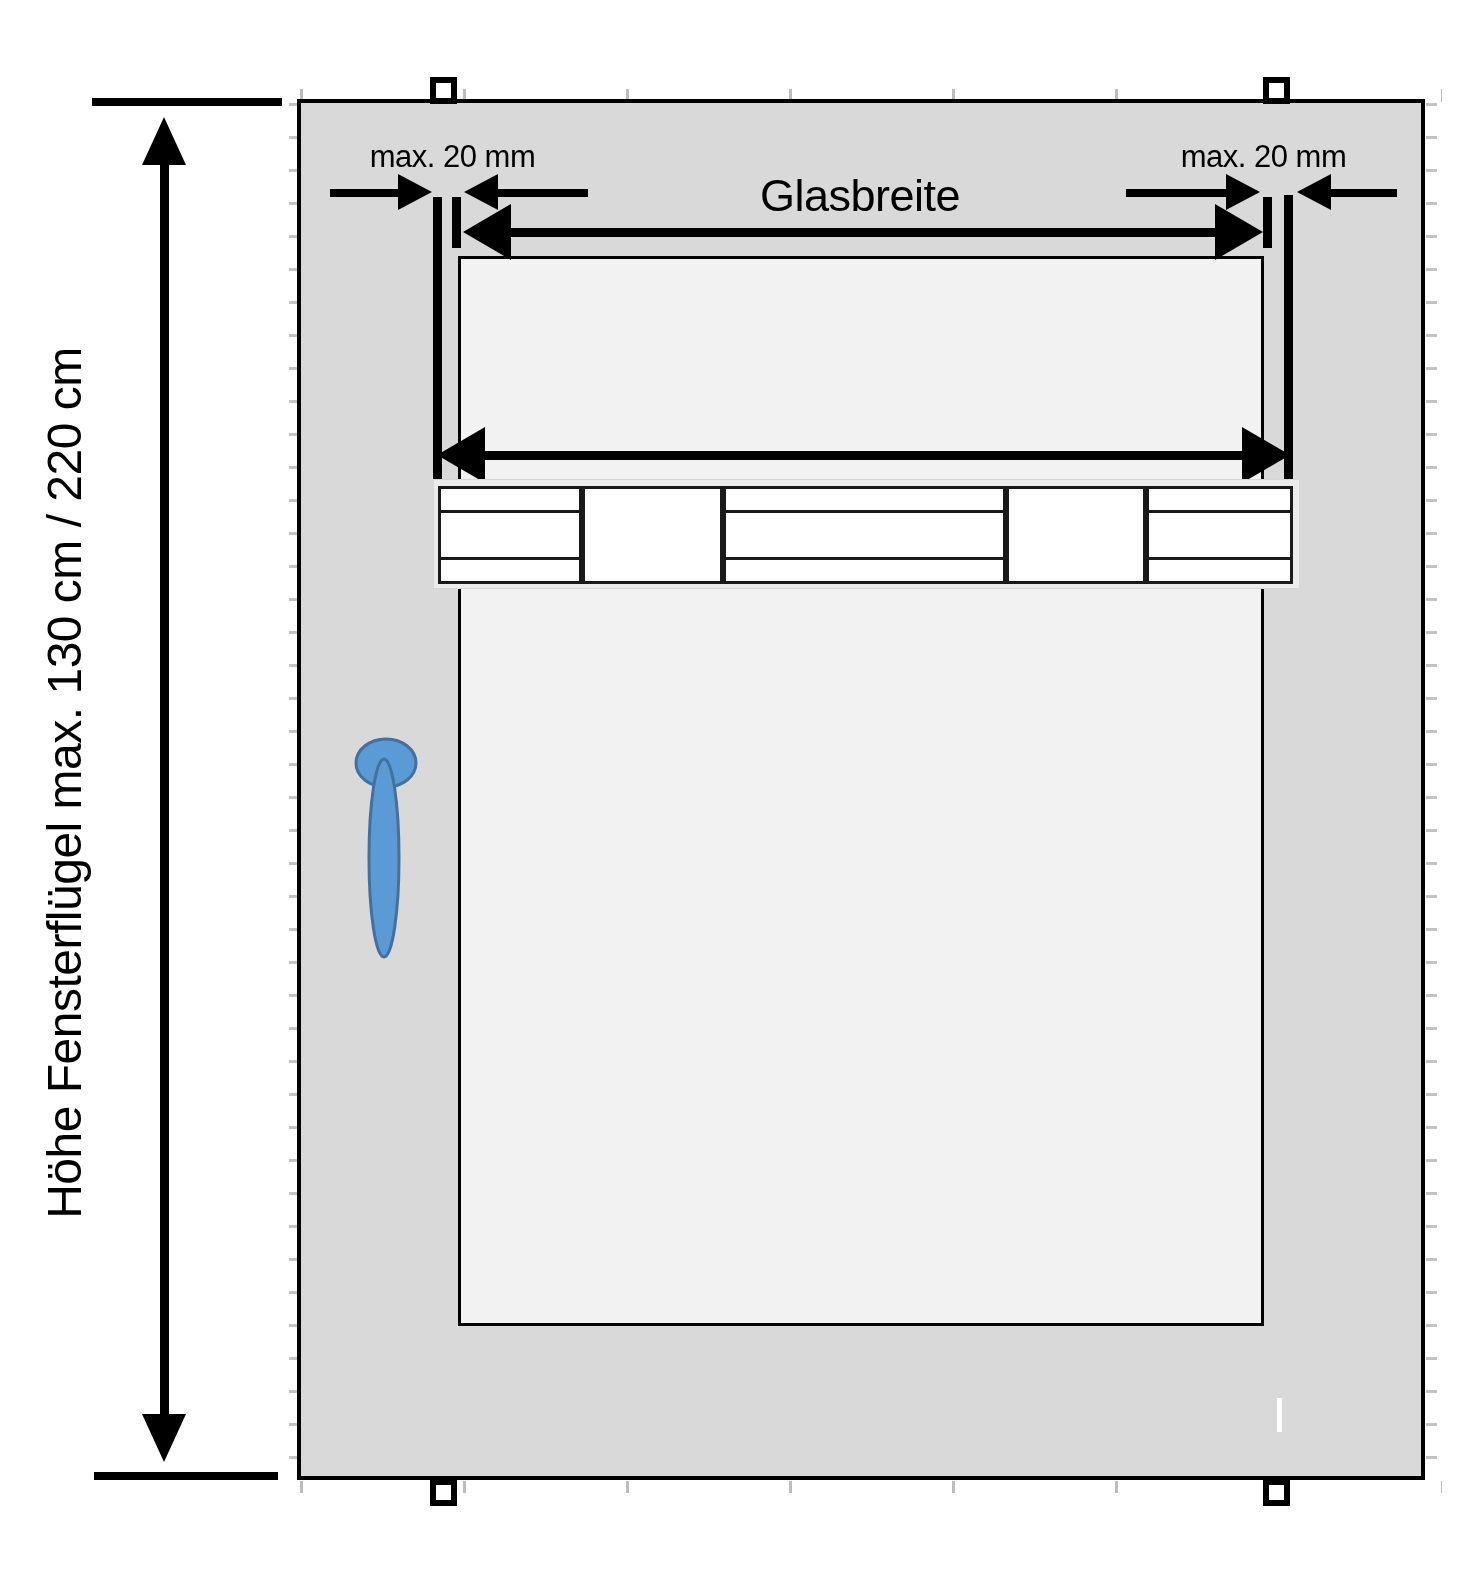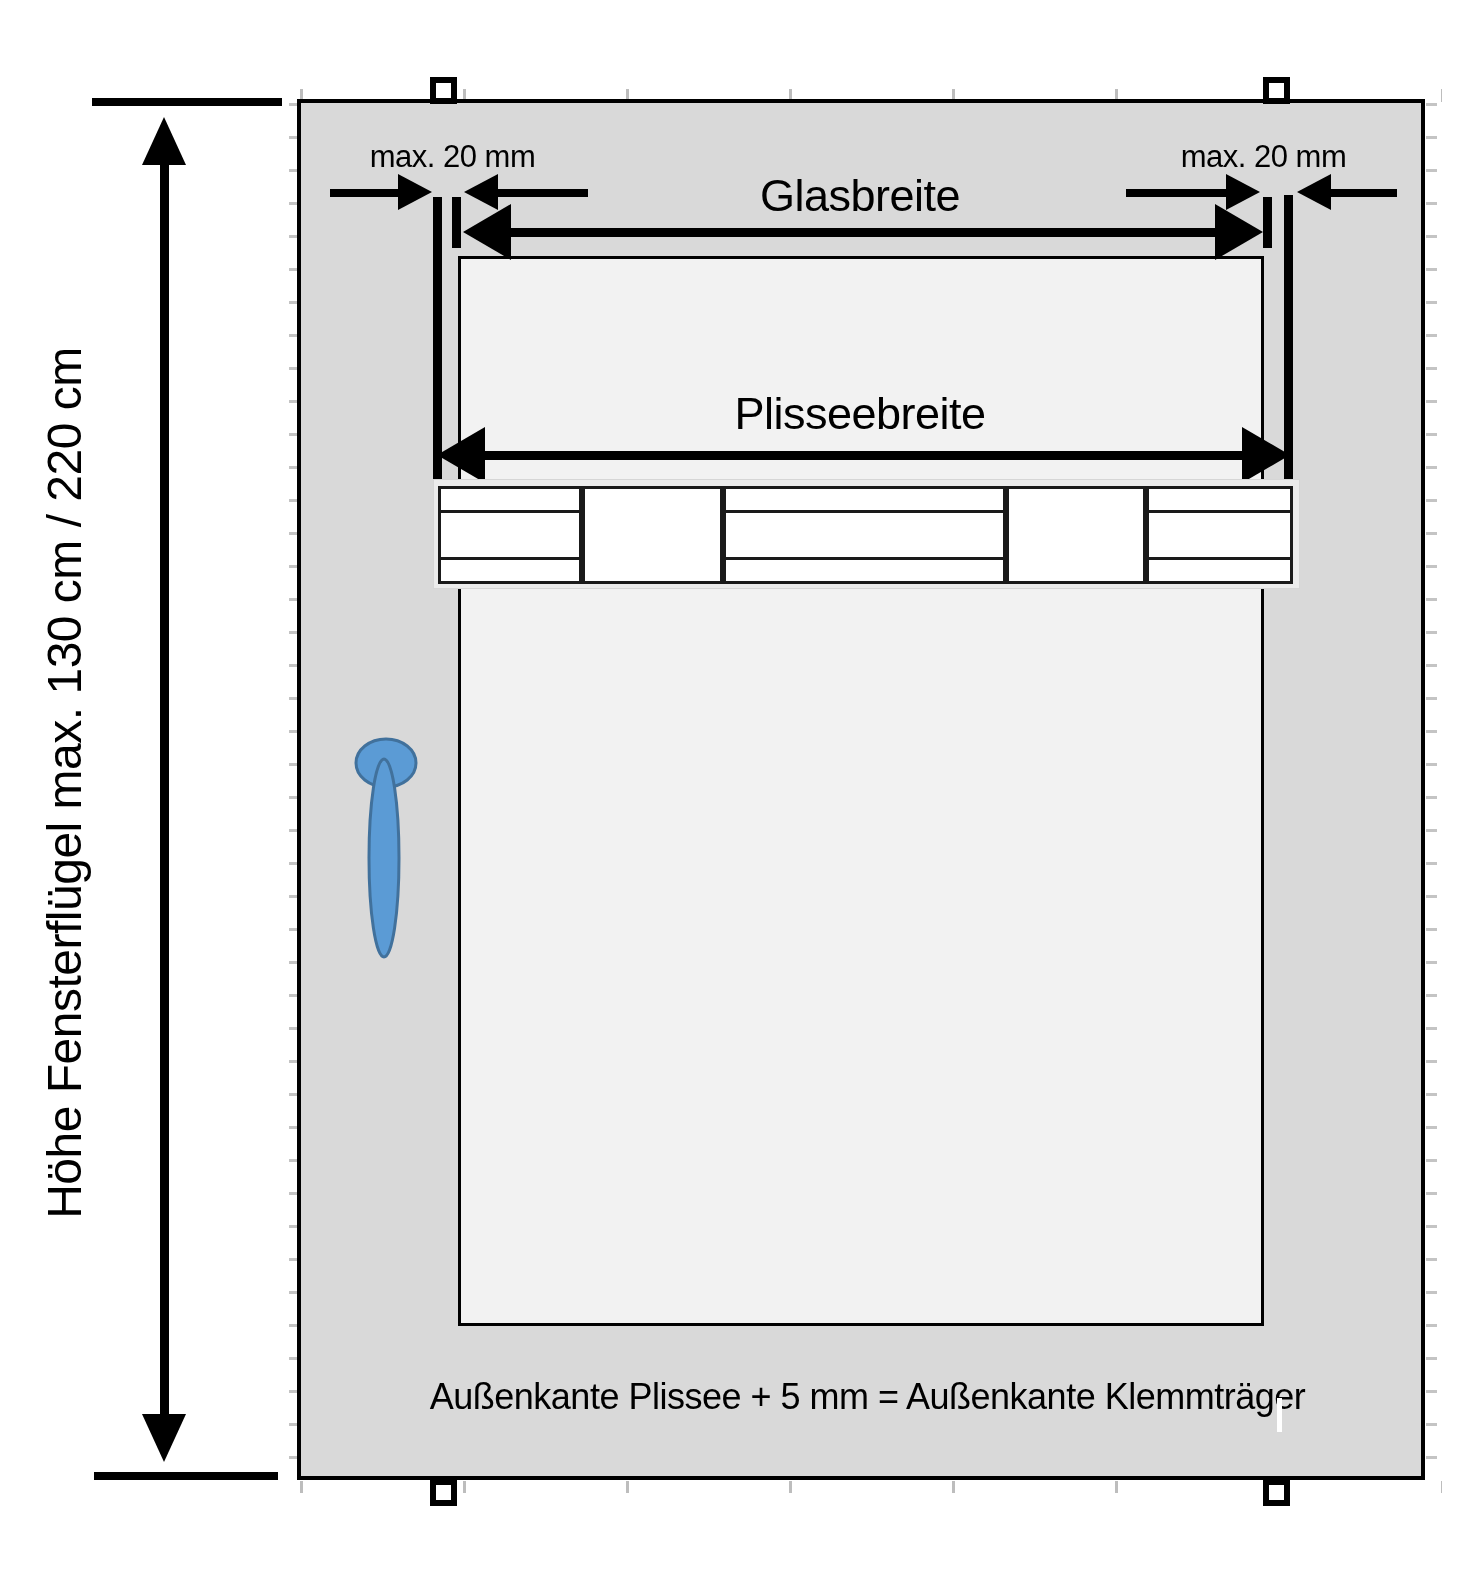--- a/index.html
+++ b/index.html
@@ -91,21 +91,20 @@
   <div class="abs shaft-h" style="left:1126px;top:189px;width:100px;"></div>
   <div class="abs head sm-right" style="left:1226px;top:174px;"></div>
   <div class="abs head sm-left" style="left:1297px;top:174px;"></div>
   <div class="abs shaft-h" style="left:1329px;top:189px;width:68px;"></div>
 
   <div class="abs label" style="left:660px;top:170px;width:400px;font-size:45px;">Glasbreite</div>
   <div class="abs head big-left" style="left:463px;top:204px;"></div>
   <div class="abs shaft-h" style="left:505px;top:228px;width:715px;height:9px;"></div>
   <div class="abs head big-right" style="left:1215px;top:204px;"></div>
 
-  <div class="abs label" style="left:660px;top:388px;width:400px;font-size:45px;">Plisseebreite</div>
   <div class="abs head big-left" style="left:437px;top:427px;"></div>
   <div class="abs shaft-h" style="left:480px;top:451px;width:765px;height:9px;"></div>
   <div class="abs head big-right" style="left:1242px;top:427px;"></div>
 
   <div class="abs rail" style="left:433px;top:479px;width:867px;height:110px;">
     <div class="rail-block" style="left:4px;width:144px;">
       <div class="rail-line r1"></div>
       <div class="rail-line r2"></div>
     </div>
     <div class="rail-block" style="left:148px;width:141px;"></div>
@@ -123,16 +122,15 @@
   <div class="abs sq" style="left:430px;top:77px;"></div>
   <div class="abs sq" style="left:1263px;top:77px;"></div>
   <div class="abs sq" style="left:430px;top:1479px;"></div>
   <div class="abs sq" style="left:1263px;top:1479px;"></div>
 
   <svg class="abs" style="left:350px;top:733px;" width="72" height="230" viewBox="0 0 72 230">
     <ellipse cx="36" cy="30" rx="30" ry="24" fill="#5b9bd5" stroke="#41719c" stroke-width="3"></ellipse>
     <ellipse cx="34" cy="125" rx="15" ry="99" fill="#5b9bd5" stroke="#41719c" stroke-width="3"></ellipse>
   </svg>
 
-  <div class="abs label" style="left:420px;top:1376px;width:895px;font-size:36px;">Außenkante Plissee + 5 mm = Außenkante Klemmträger</div>
   <div class="abs caret" style="left:1277px;top:1398px;width:5px;height:34px;"></div>
 
 </div>
 
 </body></html>

